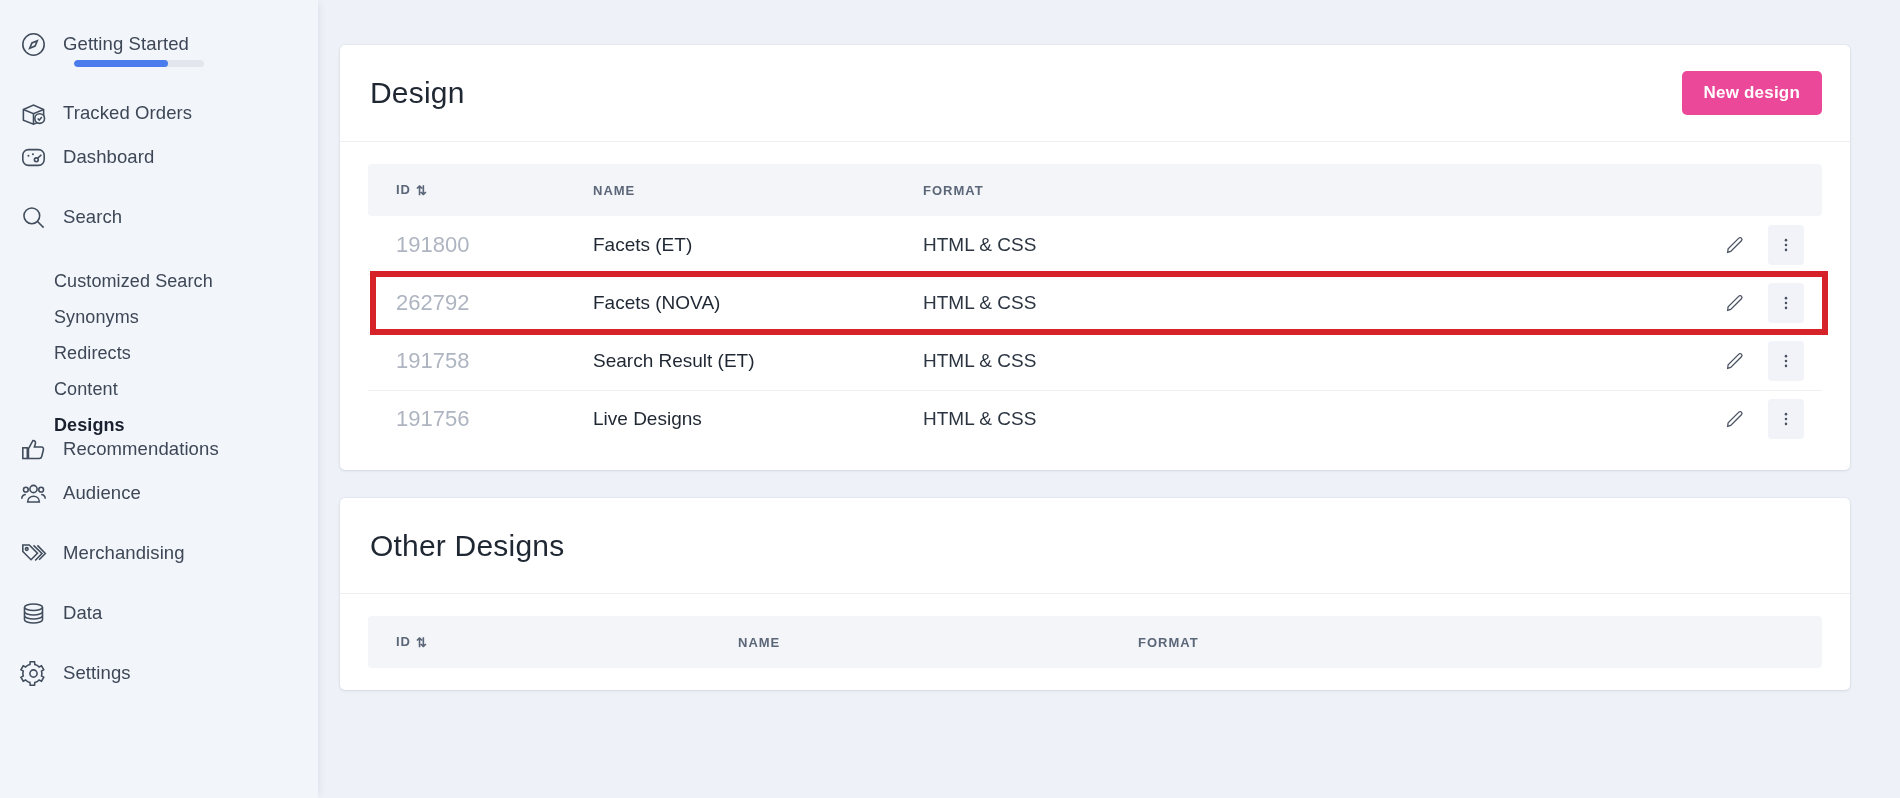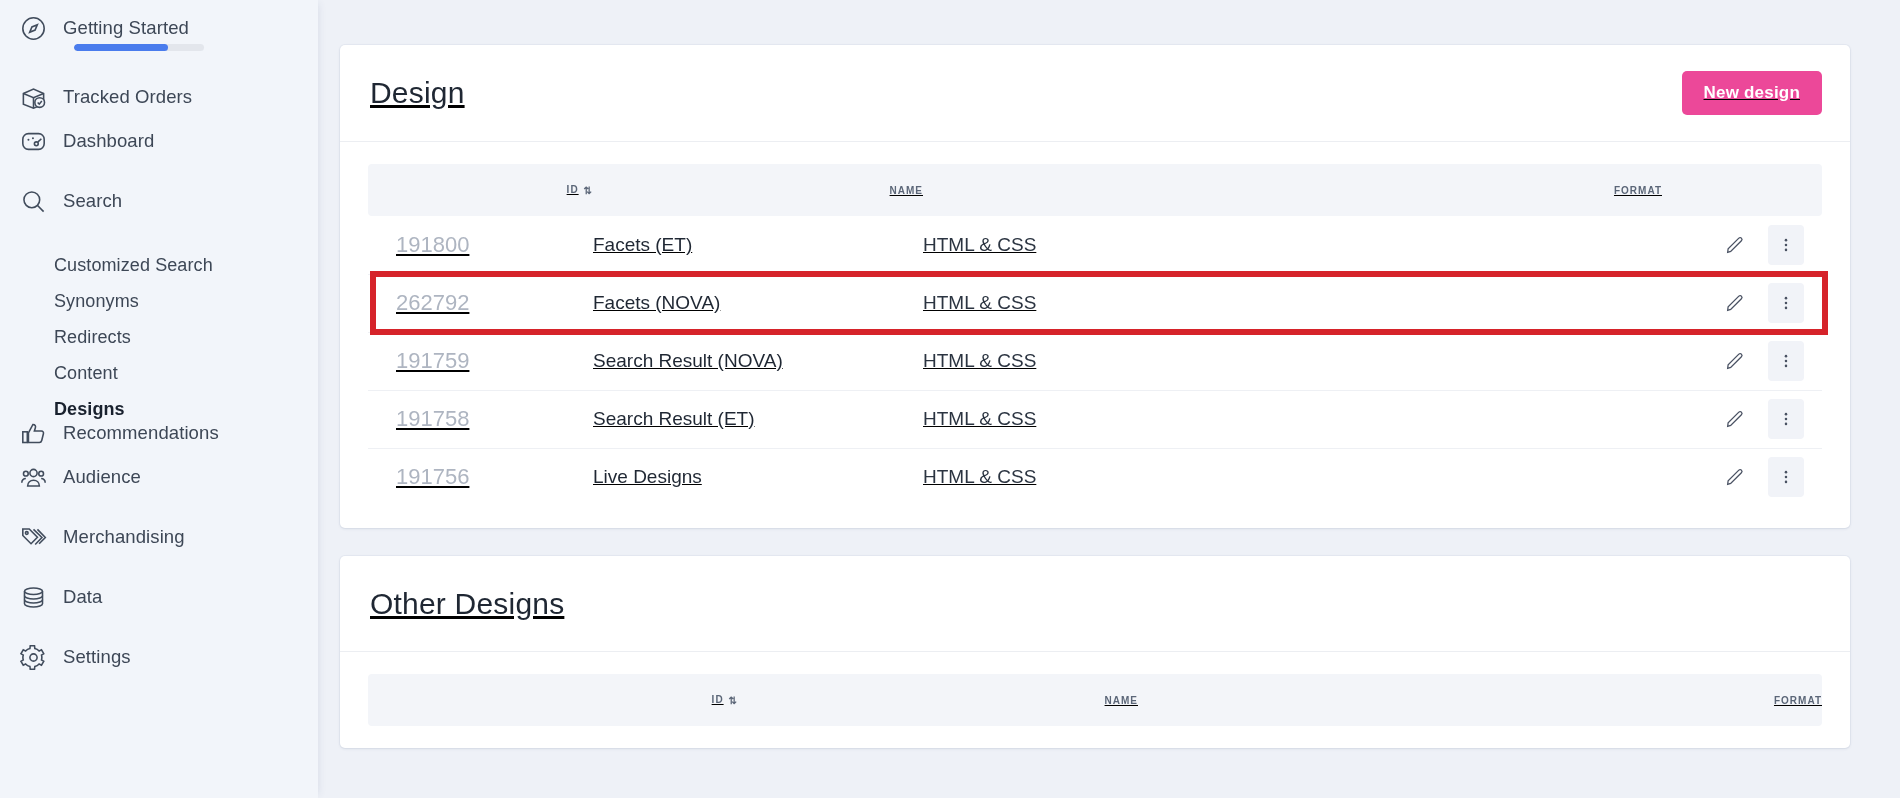--- a/index.html
+++ b/index.html
@@ -17,21 +17,21 @@
     display: flex;
     background: #eef1f7;
   }
 
   
   .sidebar {
     width: 318px;
     min-width: 318px;
     height: 798px;
     background: #f2f5fa;
-    padding-top: 6px;
+    padding-top: 22px;
     position: relative;
     z-index: 5;
     box-shadow: 3px 0 8px -3px rgba(60,80,120,0.13);
   }
   .nav-item {
     display: flex;
     align-items: center;
     height: 44px;
     padding-left: 20px;
     cursor: pointer;
@@ -80,21 +80,20 @@
     height: 798px;
     padding: 45px 50px 0 22px;
     overflow: hidden;
   }
   .card {
     background: #ffffff;
     border-radius: 5px;
     box-shadow: 0 1px 3px rgba(40,60,100,0.10), 0 0 0 1px rgba(40,60,100,0.035);
     margin-bottom: 28px;
     position: relative;
-    text-decoration: underline;
   }
   .card-head {
     display: flex;
     align-items: center;
     justify-content: space-between;
     padding: 26px 28px 26px 30px;
     border-bottom: 1px solid #eceef2;
     min-height: 96px;
   }
   .card-title {
@@ -113,22 +112,22 @@
     font-weight: bold;
     padding: 12px 22px;
     cursor: pointer;
     letter-spacing: 0.2px;
   }
 
   .table-wrap { padding: 22px 28px 22px 28px; }
   table { width: 100%; border-collapse: collapse; table-layout: fixed; }
   thead tr { background: #f3f5f9; }
   thead th {
-    text-align: right;
-    font-size: 10px;
+    text-align: left;
+    font-size: 13px;
     letter-spacing: 1.0px;
     color: #5b6678;
     font-weight: bold;
     padding: 15px 0 15px 0;
     height: 52px;
   }
   thead th:first-child { padding-left: 28px; border-radius: 4px 0 0 4px; }
   thead th:last-child { border-radius: 0 4px 4px 0; }
   .sort-icon {
     display: inline-block;
@@ -373,36 +372,20 @@
                       <path d="M4 20 L4.5 16.2 L16.2 4.5 C17 3.7 18.2 3.7 19 4.5 C19.8 5.3 19.8 6.5 19 7.3 L7.3 19 Z"></path>
                     </svg>
                   </button><button class="icon-btn kebab">
                     <svg width="18" height="18" viewBox="0 0 24 24" fill="currentColor">
                       <circle cx="12" cy="5.5" r="1.7"></circle>
                       <circle cx="12" cy="12" r="1.7"></circle>
                       <circle cx="12" cy="18.5" r="1.7"></circle>
                     </svg>
                   </button></td>
               </tr>
-              <tr id="design-row-2">
-                <td class="c-id">191759</td>
-                <td class="c-name">Search Result (NOVA)</td>
-                <td class="c-format">HTML &amp; CSS</td>
-                <td class="c-actions"><button class="icon-btn">
-                    <svg width="22" height="22" viewBox="0 0 24 24" fill="none" stroke="currentColor" stroke-width="1.4">
-                      <path d="M4 20 L4.5 16.2 L16.2 4.5 C17 3.7 18.2 3.7 19 4.5 C19.8 5.3 19.8 6.5 19 7.3 L7.3 19 Z"></path>
-                    </svg>
-                  </button><button class="icon-btn kebab">
-                    <svg width="18" height="18" viewBox="0 0 24 24" fill="currentColor">
-                      <circle cx="12" cy="5.5" r="1.7"></circle>
-                      <circle cx="12" cy="12" r="1.7"></circle>
-                      <circle cx="12" cy="18.5" r="1.7"></circle>
-                    </svg>
-                  </button></td>
-              </tr>
               <tr id="design-row-3">
                 <td class="c-id">191758</td>
                 <td class="c-name">Search Result (ET)</td>
                 <td class="c-format">HTML &amp; CSS</td>
                 <td class="c-actions"><button class="icon-btn">
                     <svg width="22" height="22" viewBox="0 0 24 24" fill="none" stroke="currentColor" stroke-width="1.4">
                       <path d="M4 20 L4.5 16.2 L16.2 4.5 C17 3.7 18.2 3.7 19 4.5 C19.8 5.3 19.8 6.5 19 7.3 L7.3 19 Z"></path>
                     </svg>
                   </button><button class="icon-btn kebab">
                     <svg width="18" height="18" viewBox="0 0 24 24" fill="currentColor">

